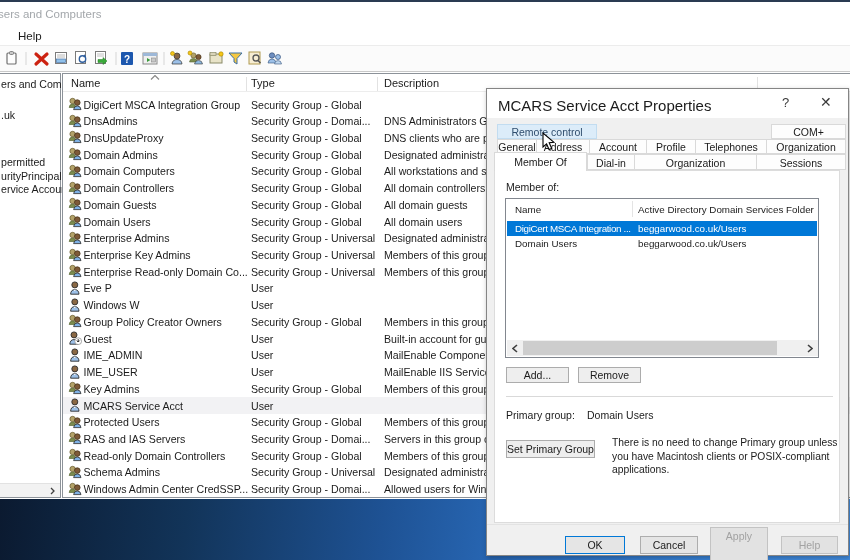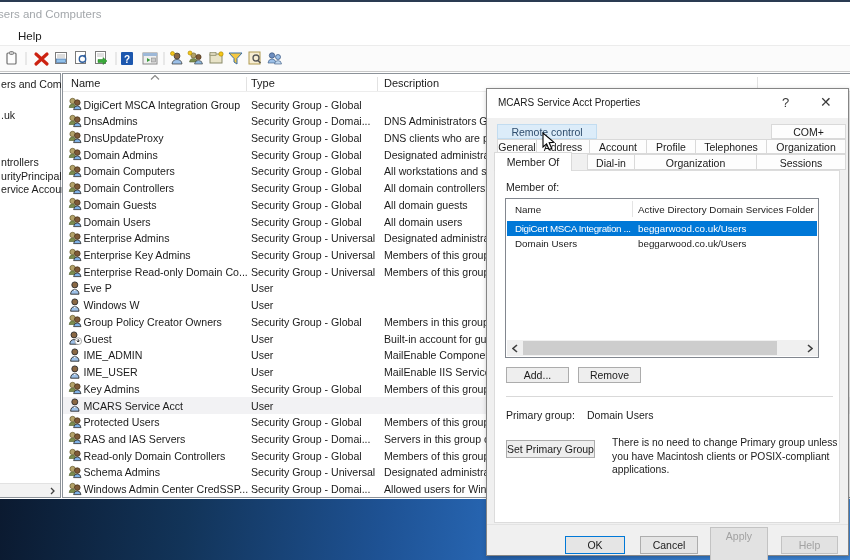--- a/index.html
+++ b/index.html
@@ -28,21 +28,21 @@
 .rname{position:absolute;left:20.5px;top:2.5px;white-space:nowrap;}
 .rtype{position:absolute;left:188px;top:2.5px;white-space:nowrap;}
 .rdesc{position:absolute;left:321px;top:2.5px;white-space:nowrap;}
 
 #desktop{position:absolute;left:0;top:499px;width:850px;height:61px;
  background:linear-gradient(96deg,#0b1a30 0%,#123459 22%,#1e5294 45%,#2a6cbc 62%,#3680d4 80%,#438ee2 100%);}
 
 #dlg{position:absolute;left:486px;top:88px;width:361px;height:466px;background:#f0f0f0;
  border:1px solid #858585;box-shadow:1px 2px 5px rgba(0,0,0,0.28);}
 #dtitlebar{position:absolute;left:0;top:0;width:100%;height:29px;background:#fff;}
-#dtitle{position:absolute;left:11px;top:8px;font-size:10px;color:#1b1b1b;}
+#dtitle{position:absolute;left:11px;top:8px;font-size:15px;color:#1b1b1b;}
 #dhelp{position:absolute;left:295px;top:6px;font-size:13px;color:#3a3a3a;}
 #dclose{position:absolute;left:333px;top:5px;font-size:14px;color:#3a3a3a;}
 .tab{position:absolute;box-sizing:border-box;background:#fdfdfd;border:1px solid #d9d9d9;
  font-size:10.5px;color:#1b1b1b;text-align:center;white-space:nowrap;overflow:hidden;}
 .tab.hov{background:#dcecf9;border-color:#c2dcf0;color:#2f4d6d;}
 .tab.act{background:#fff;border-bottom:none;z-index:5;}
 #tpage{position:absolute;left:7px;top:81px;width:346px;height:353px;background:#fff;
  border:1px solid #dcdcdc;box-sizing:border-box;}
 .lbl{position:absolute;font-size:10.5px;color:#1b1b1b;white-space:nowrap;}
 #mlist{position:absolute;left:18px;top:109px;width:314px;height:160px;background:#fff;
@@ -146,21 +146,21 @@
  <circle cx="272" cy="9.5" r="2.7" fill="#6f8fc0" stroke="#33507a" stroke-width="0.7"></circle>
  <path d="M268 17 q0.4-4 4-4 q3.6 0 4 4 z" fill="#9cc0e8" stroke="#33507a" stroke-width="0.6"></path>
  <circle cx="278" cy="11" r="2.5" fill="#9cc0e8" stroke="#33507a" stroke-width="0.7"></circle>
  <path d="M274.5 18 q0.4-3.4 3.5-3.4 q3.2 0 3.5 3.4 z" fill="#c0d8f0" stroke="#33507a" stroke-width="0.6"></path>
 </svg>
 </div>
 
 <div id="tree">
  <div class="titem" style="left:6px;top:4px">ers and Com</div>
  <div class="titem" style="left:6px;top:35px">.uk</div>
- <div class="titem" style="left:6px;top:82px">ntrollers</div>
+ <div class="titem" style="left:6px;top:82px">permitted</div>
  <div class="titem" style="left:6px;top:96px">urityPrincipals</div>
  <div class="titem" style="left:6px;top:109px">ervice Accoun</div>
  <div id="treesb">
       <svg style="position:absolute;right:5px;top:3px" width="5" height="8" viewBox="0 0 5 8">
         <path d="M1 1 L4 4 L1 7" fill="none" stroke="#404040" stroke-width="1.3"></path>
       </svg>
     </div>
 </div>
 
 <div id="list">
@@ -384,21 +384,21 @@
  <div class="tab" style="left:10px;top:50px;width:40px;height:15px;line-height:15px">General</div>
  <div class="tab" style="left:49px;top:50px;width:54px;height:15px;line-height:15px">Address</div>
  <div class="tab" style="left:102px;top:50px;width:58px;height:15px;line-height:15px">Account</div>
  <div class="tab" style="left:159px;top:50px;width:50px;height:15px;line-height:15px">Profile</div>
  <div class="tab" style="left:208px;top:50px;width:72px;height:15px;line-height:15px">Telephones</div>
  <div class="tab" style="left:279px;top:50px;width:80px;height:15px;line-height:15px">Organization</div>
 
  <div class="tab" style="left:100px;top:65px;width:48px;height:16px;line-height:16px">Dial-in</div>
  <div class="tab" style="left:147px;top:65px;width:123px;height:16px;line-height:16px">Organization</div>
  <div class="tab" style="left:269px;top:65px;width:90px;height:16px;line-height:16px">Sessions</div>
- <div class="tab act" style="left:7px;top:63px;width:78px;height:19px;line-height:18px">Member Of</div>
+ <div class="tab act" style="left:7px;top:63px;width:93px;height:19px;line-height:18px">Member Of</div>
  <div id="tpage"></div>
  <div class="lbl" style="left:19px;top:92px">Member of:</div>
  <div id="mlist">
    <div class="mh" style="left:9px">Name</div>
    <div class="mh" style="left:132px">Active Directory Domain Services Folder</div>
    <div id="mseprow"></div>
    <div id="msel">
         <span style="left:8px;letter-spacing:-0.35px">DigiCert MSCA Integration ...</span>
         <span style="left:131px">beggarwood.co.uk/Users</span>
       </div>

